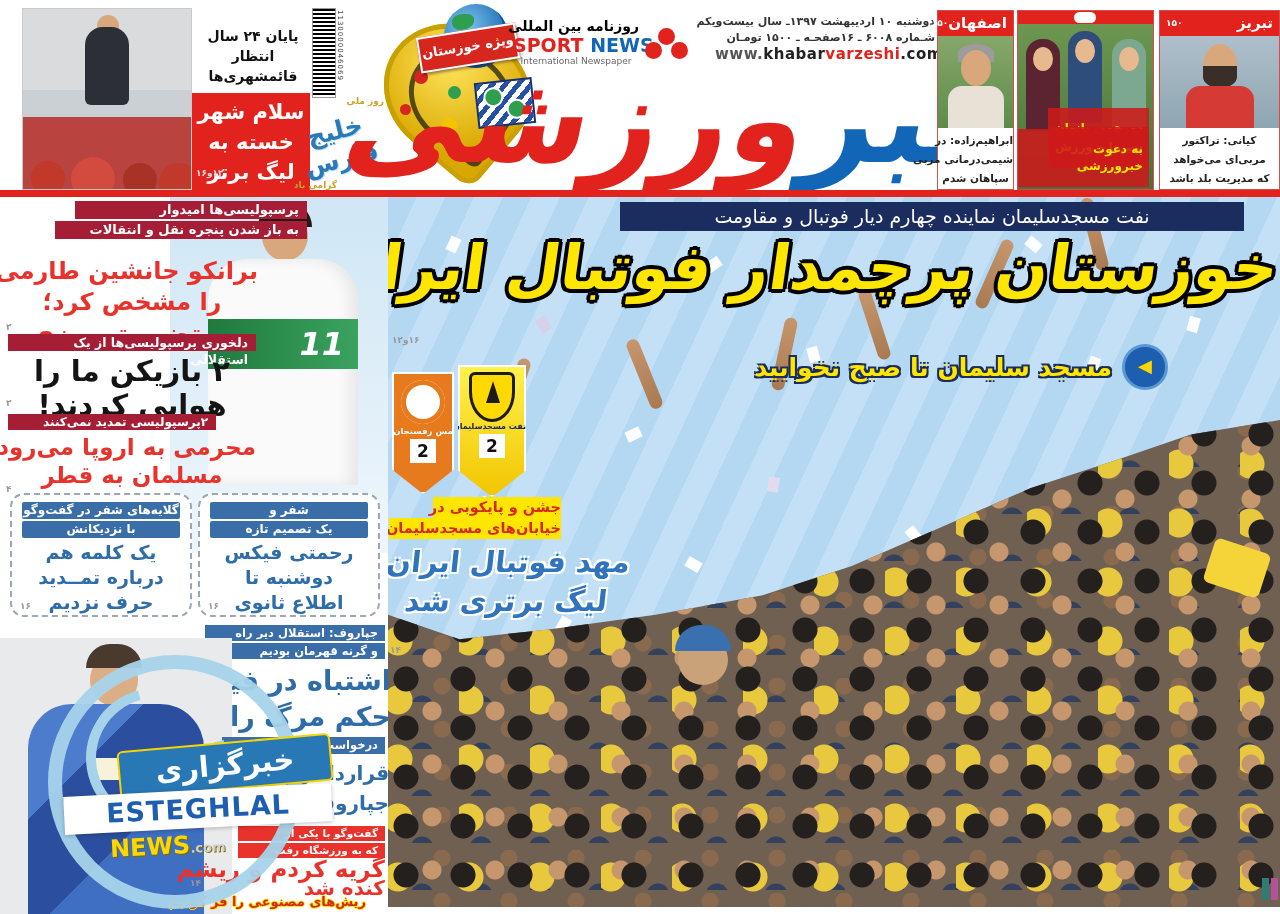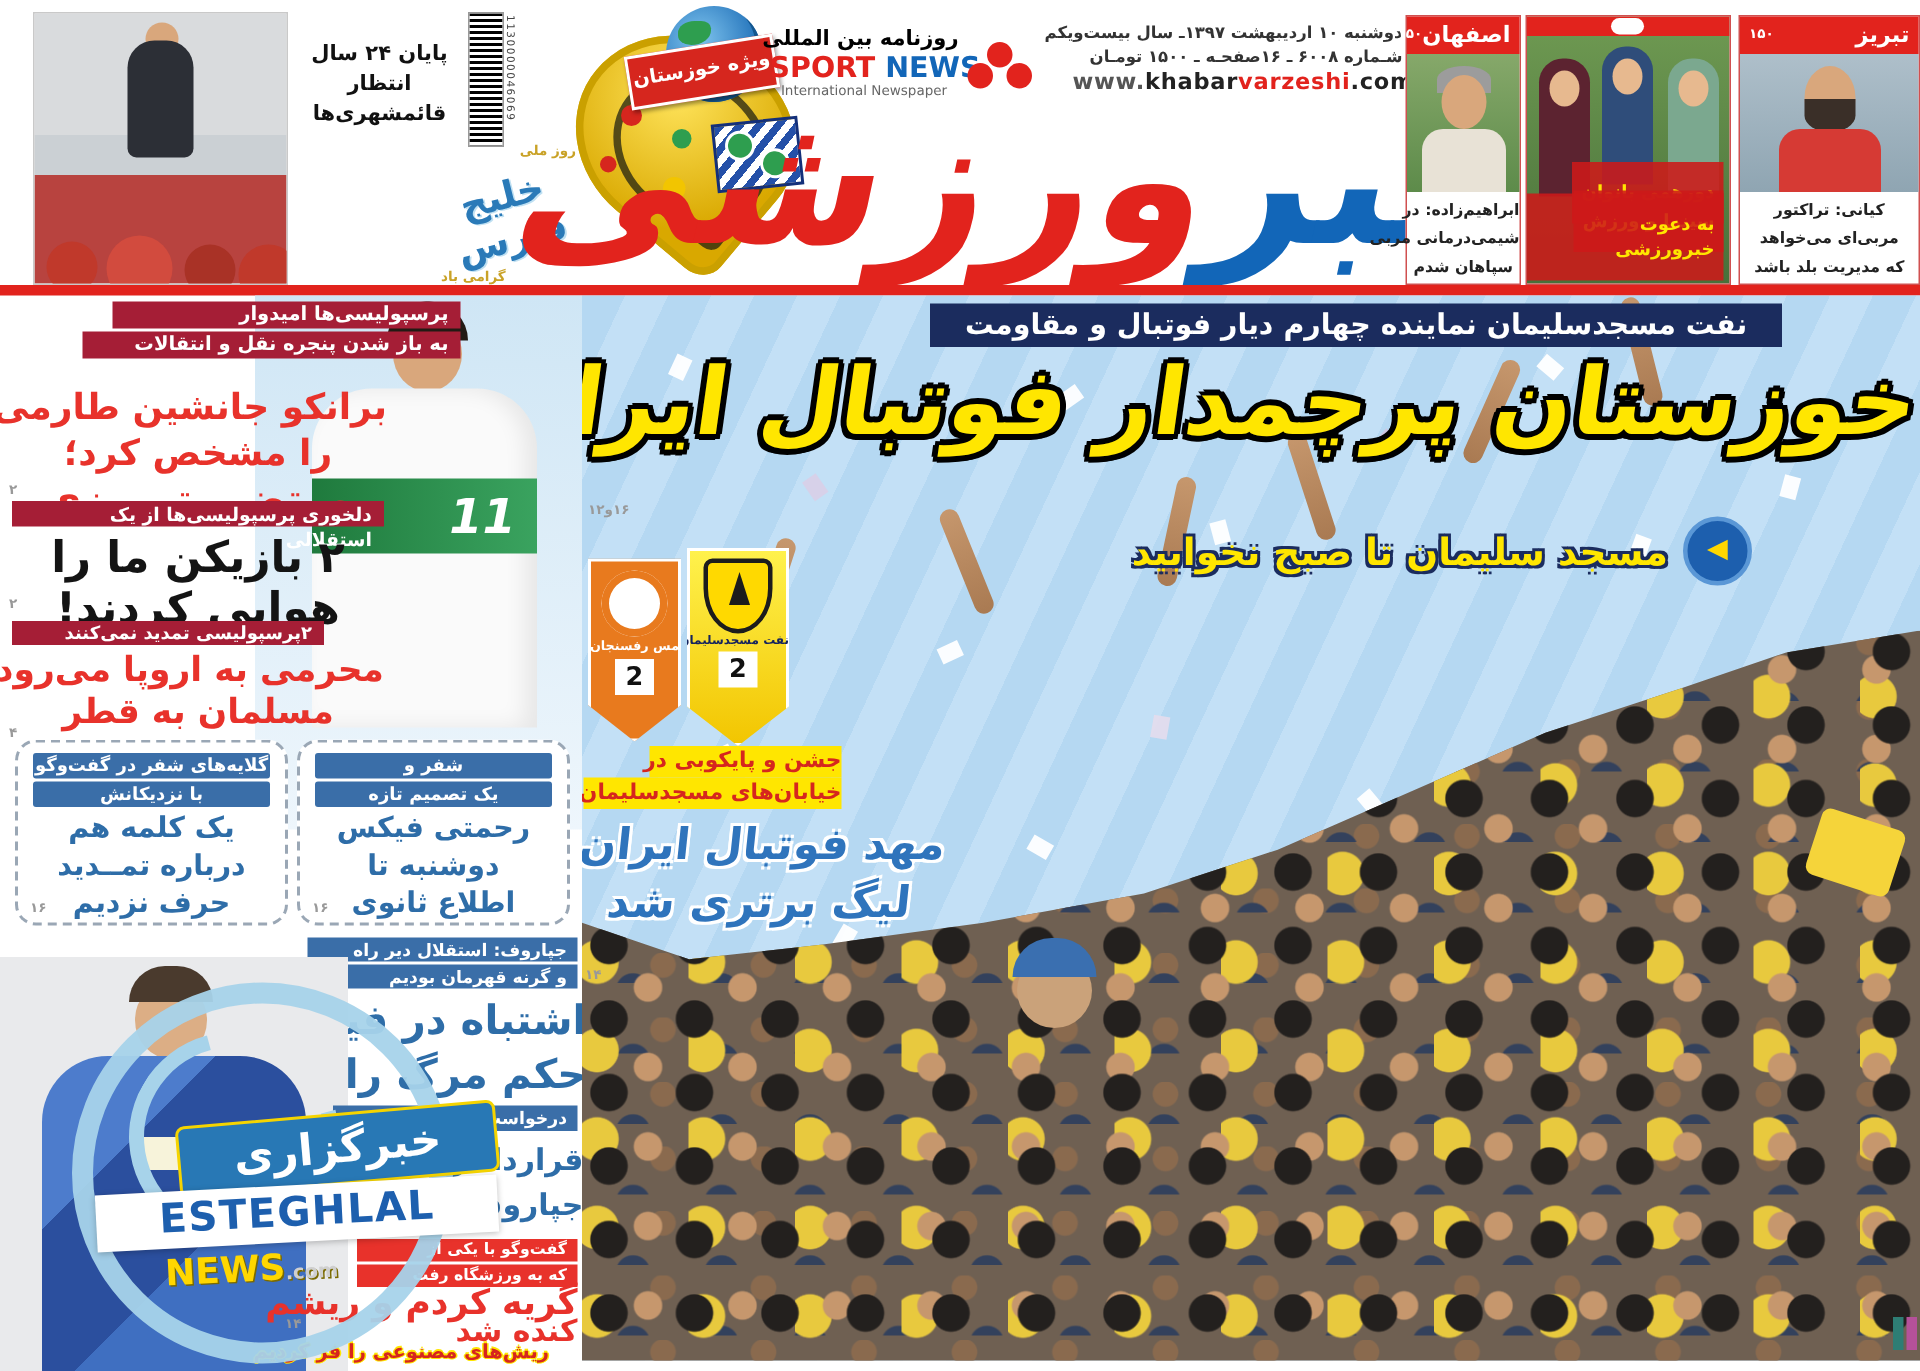--- a/index.html
+++ b/index.html
@@ -91,22 +91,22 @@
   .wm-en{position:absolute;left:64px;top:790px;width:268px;height:38px;background:#fff;color:#1d5fae;font-weight:bold;
      font-size:27px;text-align:center;line-height:38px;letter-spacing:1px;direction:ltr;transform:rotate(-3deg);box-shadow:0 1px 4px rgba(0,0,0,.25);}
   .wm-news{position:absolute;left:110px;top:832px;direction:ltr;font-weight:bold;font-size:24px;color:#ffd700;
      text-shadow:1px 1px 0 #7a6a00;transform:rotate(-3deg);}
   .wm-news .com{font-size:13px;color:#cfcfcf;}
   .tagline-outline{color:#d6261e;font-weight:bold;font-size:13px;
      text-shadow:1px 0 0 #ffe600,-1px 0 0 #ffe600,0 1px 0 #ffe600,0 -1px 0 #ffe600;}
   
   .main-photo{left:388px;top:197px;width:892px;height:710px;overflow:hidden;
      background:repeating-linear-gradient(115deg,#b5d8f2 0 26px,#c3e0f6 26px 52px);}
-  .navy-banner{position:absolute;left:232px;top:5px;width:568px;height:29px;background:#1b2c5e;color:#fff;
-     font-weight:bold;font-size:19px;text-align:center;line-height:29px;}
+  .navy-banner{position:absolute;left:232px;top:5px;width:624px;height:29px;background:#1b2c5e;color:#fff;
+     font-weight:normal;font-size:19px;text-align:center;line-height:29px;}
   .mega-headline{position:absolute;left:2px;top:34px;width:888px;text-align:center;font-weight:bold;font-size:62px;
      color:#ffe600;transform:skewX(-8deg);
      text-shadow:3px 3px 0 #000,-3px 3px 0 #000,3px -3px 0 #000,-3px -3px 0 #000,0 4px 0 #000,4px 0 0 #000,-4px 0 0 #000,0 -4px 0 #000;}
   .sub-row{position:absolute;left:300px;top:148px;width:480px;height:44px;display:flex;align-items:center;gap:10px;direction:ltr;}
   .sub-text{flex:1;text-align:right;direction:rtl;font-weight:bold;font-size:25px;color:#ffe600;
      text-shadow:2px 2px 0 #1b2c5e,-2px 2px 0 #1b2c5e,2px -2px 0 #1b2c5e,-2px -2px 0 #1b2c5e;}
   .arrow-circle{width:40px;height:40px;border-radius:50%;background:#1d5fae;border:3px solid #5a97d6;
      color:#ffd700;font-size:18px;text-align:center;line-height:38px;}
   .pennant{position:absolute;clip-path:polygon(0 0,100% 0,100% 80%,50% 100%,0 80%);text-align:center;}
   .pennant .crest{margin:8px auto 2px;position:relative;}
@@ -156,20 +156,26 @@
     <div class="crowd-bump" style="left:48px;bottom:-12px;width:44px;height:44px;background:#d24b3e;"></div>
     <div class="crowd-bump" style="left:100px;bottom:-8px;background:#a93226;"></div>
     <div class="crowd-bump" style="left:136px;bottom:-14px;width:40px;height:40px;"></div>
   </div>
 
   <div class="abs kicker-black">
     <span>پایان ۲۴ سال</span><br>
     <span>انتظار قائمشهری‌ها</span>
   </div>
 
+  <div class="abs lead-red-box">
+    <span>سلام شهر</span><br>
+    <span>خسته به</span><br>
+    <span>لیگ برتر</span>
+    <div class="tiny-ref" style="position:absolute;left:4px;bottom:2px;">۱۲و۱۶</div>
+  </div>
 
   <div class="abs barcode"></div>
   <div class="abs barcode-num ltr">1130000046069</div>
 
   <div class="abs gulf">
     <span class="gulf-top">روز ملی</span>
     <span class="gulf-script">خلیج فارس</span>
     <span class="gulf-bottom">گرامی باد</span>
   </div>
 

